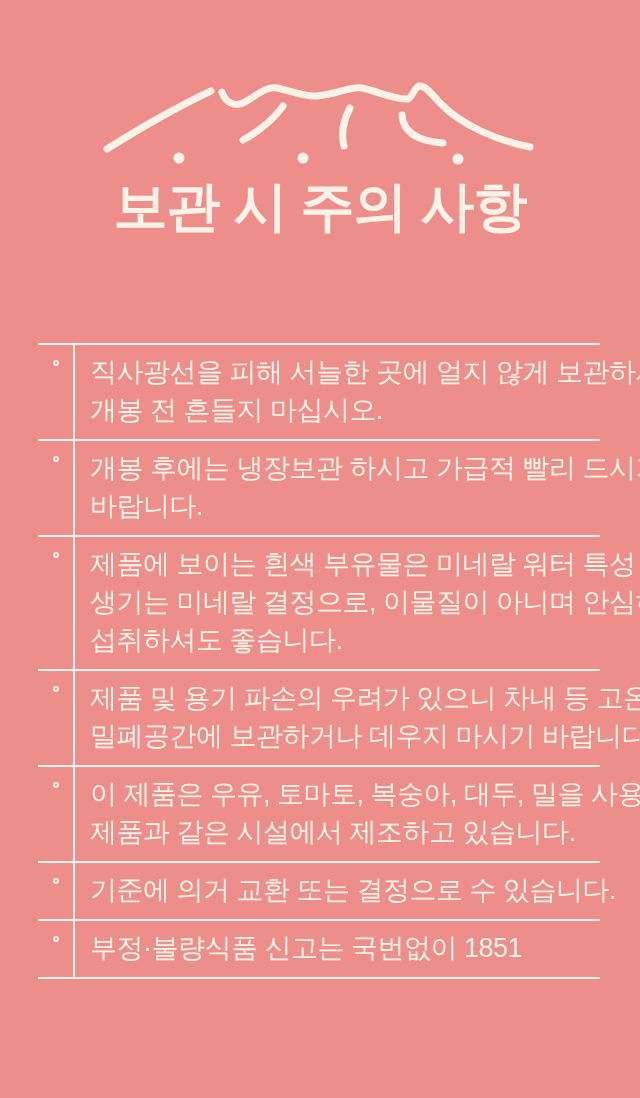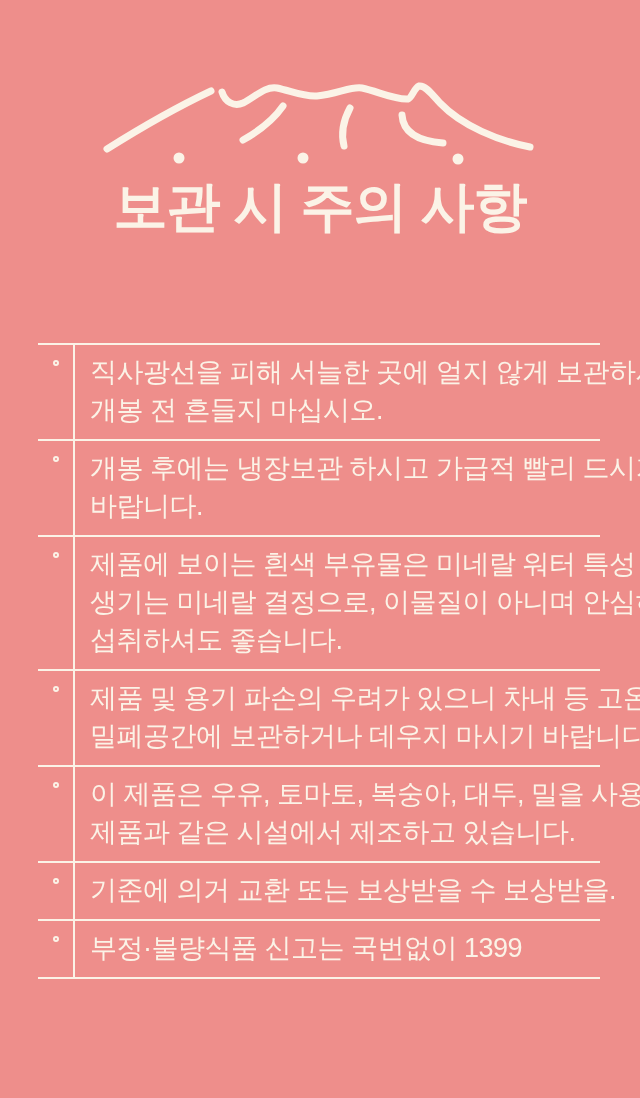--- a/index.html
+++ b/index.html
@@ -145,26 +145,26 @@
         <div class="text-cell">
           <div class="line">이 제품은 우유, 토마토, 복숭아, 대두, 밀을 사용한</div>
           <div class="line">제품과 같은 시설에서 제조하고 있습니다.</div>
         </div>
       </div>
       <div class="notice-row">
         <div class="bullet-cell">
           <span class="ring"></span>
         </div>
         <div class="text-cell">
-          <div class="line">기준에 의거 교환 또는 보상받을 수 보상받을.</div>
+          <div class="line">기준에 의거 교환 또는 결정으로 수 있습니다.</div>
         </div>
       </div>
       <div class="notice-row">
         <div class="bullet-cell">
           <span class="ring"></span>
         </div>
         <div class="text-cell">
-          <div class="line">부정·불량식품 신고는 국번없이 1399</div>
+          <div class="line">부정·불량식품 신고는 국번없이 1851</div>
         </div>
       </div>
     </div>
 
 </div>
 
 </body></html>

